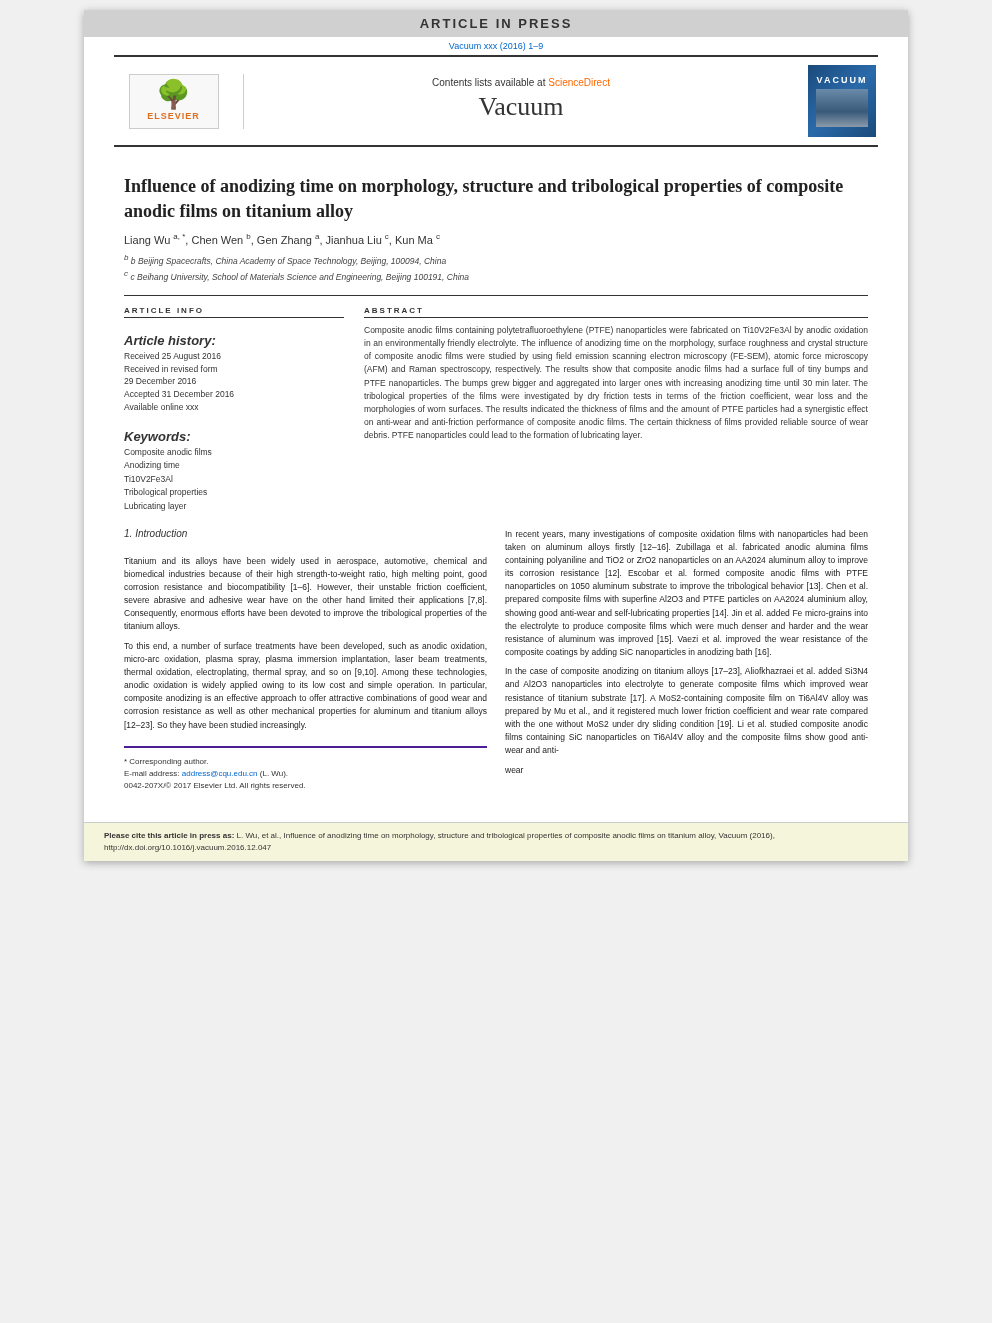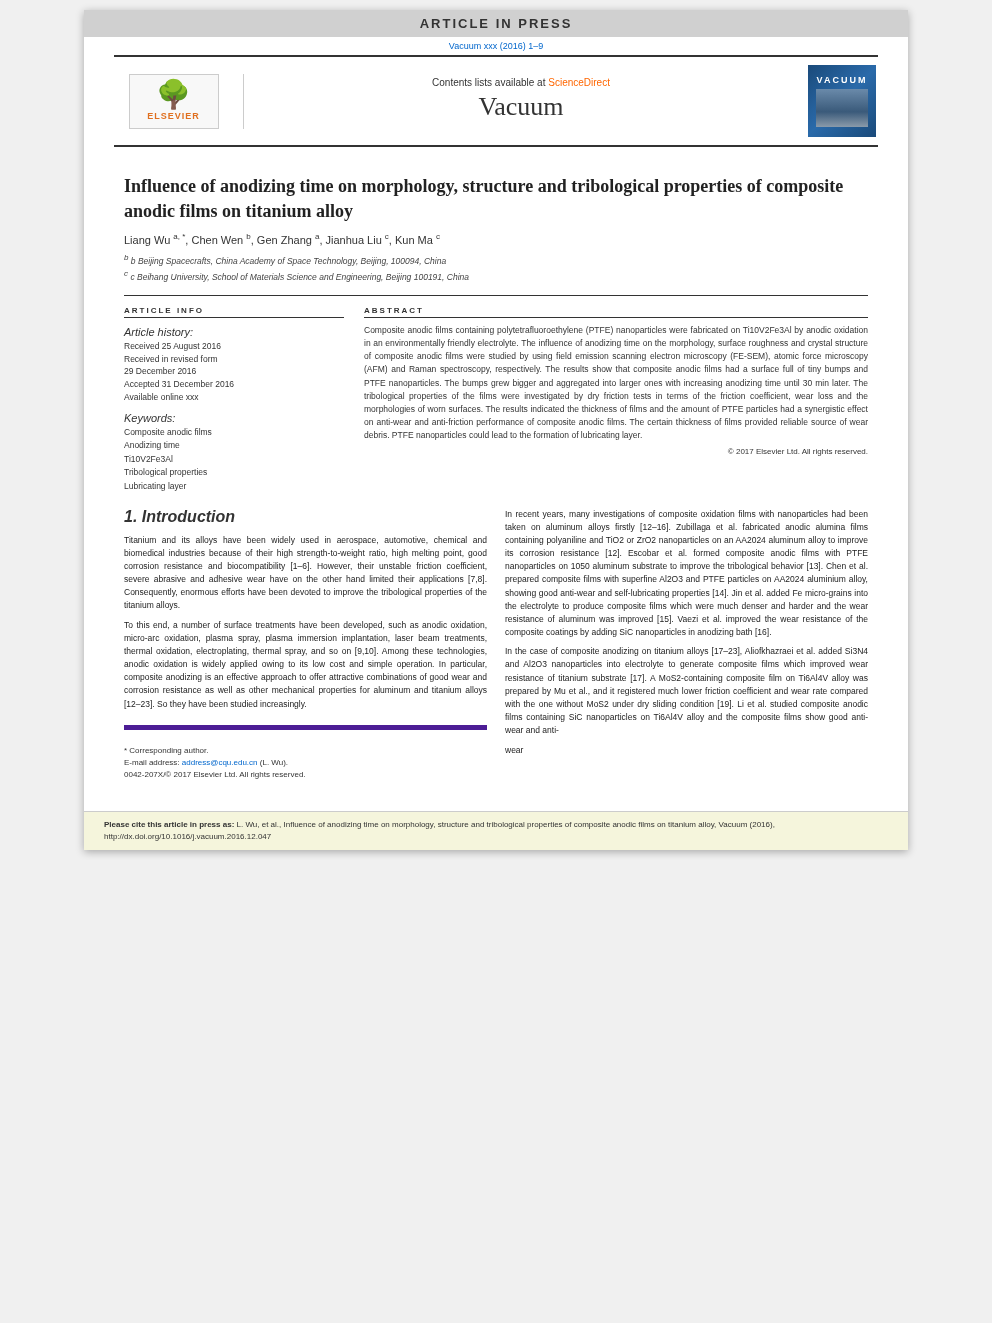--- a/index.html
+++ b/index.html
@@ -196,25 +196,25 @@
       font-family: Arial, sans-serif;
       font-weight: bold;
       letter-spacing: 2px;
       color: #333;
       border-bottom: 1px solid #333;
       padding-bottom: 2px;
       margin-bottom: 6px;
       text-transform: uppercase;
     }
     .info-label {
-      font-size: 11px;
-      font-weight: normal;
-      font-family: Arial, sans-serif;
-      color: #333;
-      margin-top: 8px;
+      font-size: 13px;
+      font-weight: bold;
+      font-family: Arial, sans-serif;
+      color: #333;
+      margin-top: 15px;
       margin-bottom: 2px;
       font-style: italic;
     }
     .info-text {
       font-size: 8.5px;
       font-family: Arial, sans-serif;
       color: #333;
       line-height: 1.5;
     }
     
@@ -246,42 +246,42 @@
       gap: 18px;
       margin-top: 14px;
     }
     .body-left {
       flex: 1;
     }
     .body-right {
       flex: 1;
     }
     .section-title {
-      font-size: 16px;
-      font-weight: bold;
-      font-family: Arial, sans-serif;
-      color: #333;
-      margin-bottom: 8px;
+      font-size: 10px;
+      font-weight: normal;
+      font-family: Arial, sans-serif;
+      color: #333;
+      margin-bottom: 16px;
       font-style: italic;
     }
     .body-text {
       font-size: 8.5px;
       font-family: Arial, sans-serif;
       color: #222;
       line-height: 1.55;
       text-align: justify;
     }
     .body-text p {
       margin-bottom: 6px;
     }
     
     .footnote-section {
-      border-top: 5px solid #4c1d95;
+      border-top: 2px solid #4c1d95;
       margin-top: 14px;
-      padding-top: 15px;
+      padding-top: 8px;
     }
     .footnote-text {
       font-size: 8px;
       font-family: Arial, sans-serif;
       color: #333;
       line-height: 1.5;
     }
     
     .citation-bar {
       background: #f5f5dc;
@@ -364,21 +364,20 @@
           <span class="keyword">Anodizing time</span>
           <span class="keyword">Ti10V2Fe3Al</span>
           <span class="keyword">Tribological properties</span>
           <span class="keyword">Lubricating layer</span>
         </div>
       </div>
 
       <div class="col-right">
         <div class="section-heading">ABSTRACT</div>
         <div class="abstract-text">Composite anodic films containing polytetrafluoroethylene (PTFE) nanoparticles were fabricated on Ti10V2Fe3Al by anodic oxidation in an environmentally friendly electrolyte. The influence of anodizing time on the morphology, surface roughness and crystal structure of composite anodic films were studied by using field emission scanning electron microscopy (FE-SEM), atomic force microscopy (AFM) and Raman spectroscopy, respectively. The results show that composite anodic films had a surface full of tiny bumps and PTFE nanoparticles. The bumps grew bigger and aggregated into larger ones with increasing anodizing time until 30 min later. The tribological properties of the films were investigated by dry friction tests in terms of the friction coefficient, wear loss and the morphologies of worn surfaces. The results indicated the thickness of films and the amount of PTFE particles had a synergistic effect on anti-wear and anti-friction performance of composite anodic films. The certain thickness of films provided reliable source of wear debris. PTFE nanoparticles could lead to the formation of lubricating layer.</div>
-        <div class="copyright-line">© 2017 Elsevier Ltd. All rights reserved.</div>
       </div>
 
     </div>
 
     <div class="body-content">
 
       <div class="body-left">
         <div class="section-title">
           <span>1.</span> <span>Introduction</span>
         </div>

